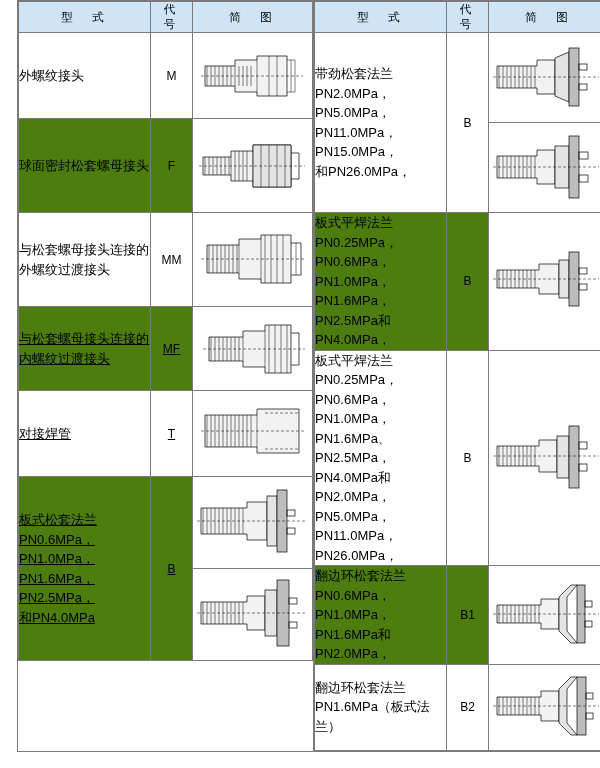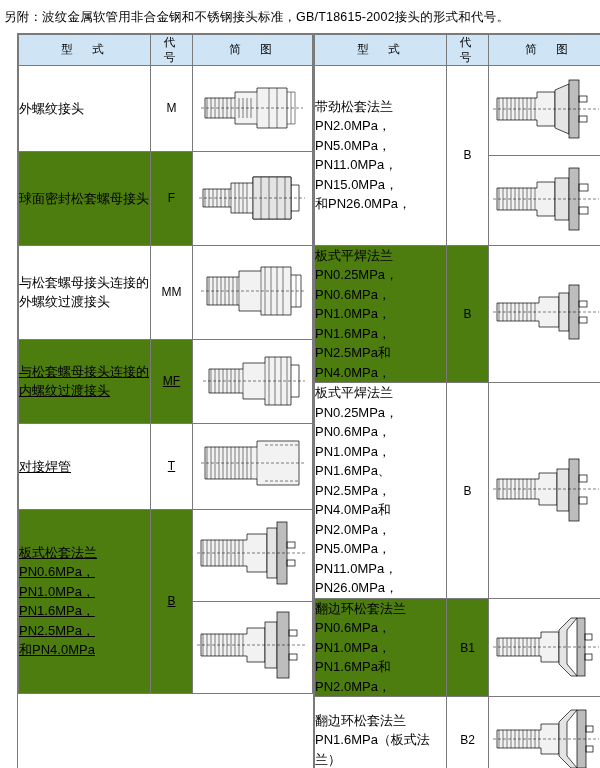--- a/index.html
+++ b/index.html
@@ -89,21 +89,20 @@
   .dash { stroke: #000; stroke-width: 0.5; fill: none; stroke-dasharray: 3 2; }
   .bodyfill { fill: #f2f2f2; stroke: #000; stroke-width: 0.7; }
   .bodyfill2 { fill: #e4e4e4; stroke: #000; stroke-width: 0.7; }
   .dark { fill: #bdbdbd; stroke: #000; stroke-width: 0.7; }
 </style>
 </head>
 <body>
 
 <div id="page">
 
-  <div class="title">另附：波纹金属软管用非合金钢和不锈钢接头标准，GB/T18615-2002接头的形式和代号。</div>
 
   <table class="main">
     <tbody>
       <tr>
 
         <td class="half">
           <table class="inner">
             <colgroup>
               <col class="c-type">
                 <col class="c-code">

